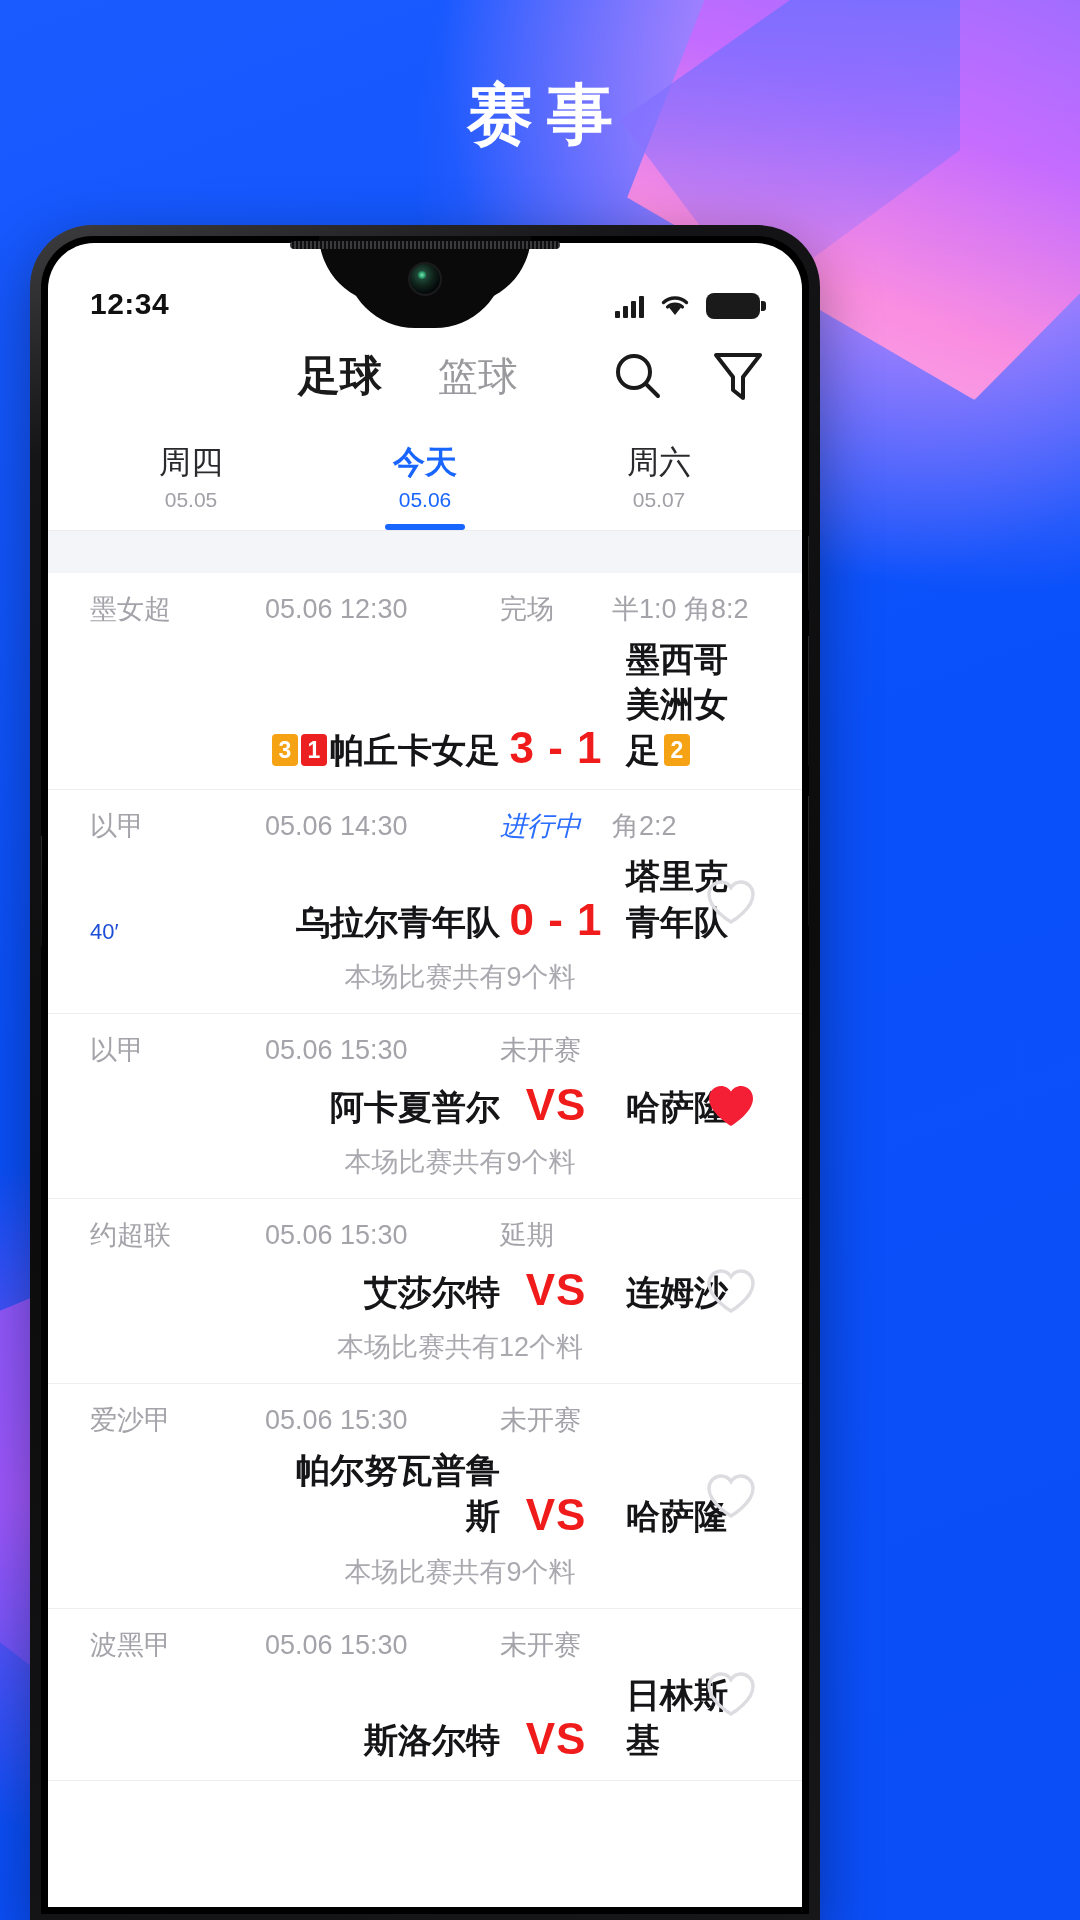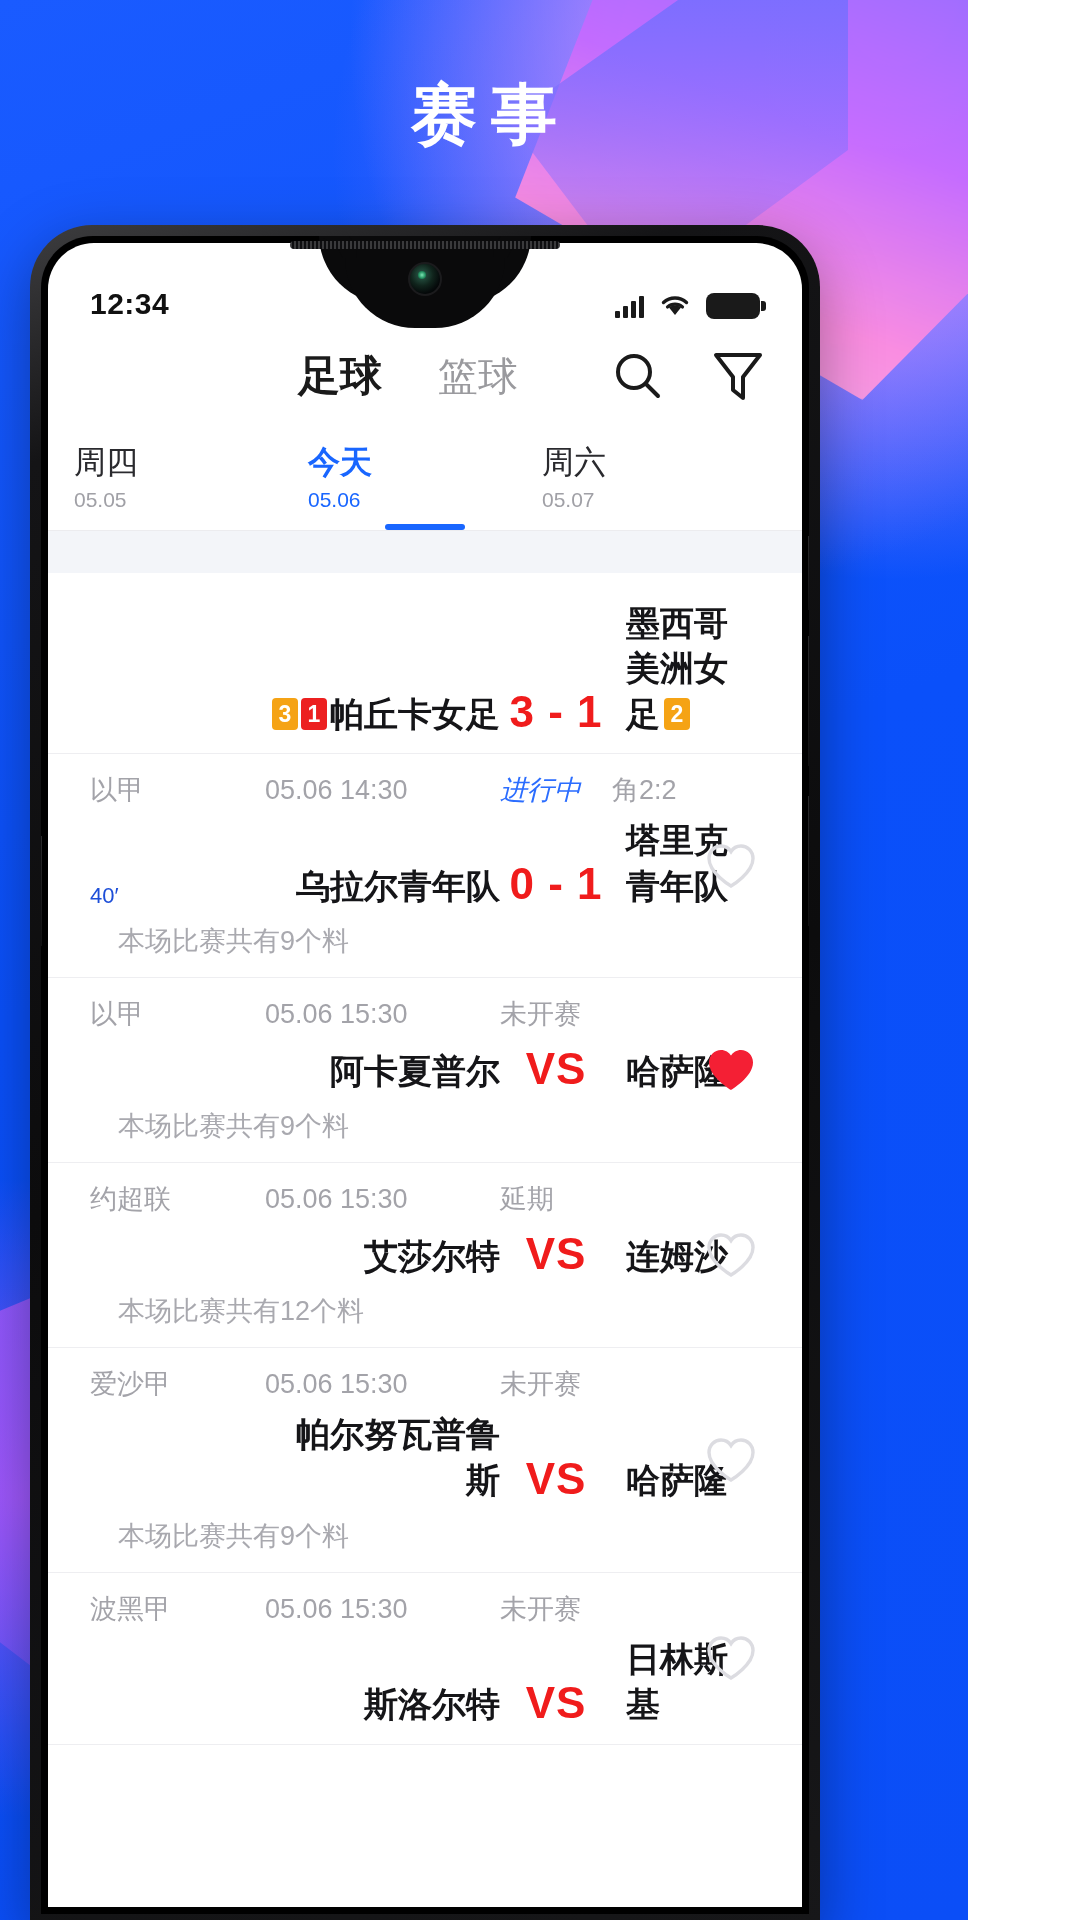--- a/index.html
+++ b/index.html
@@ -5,21 +5,21 @@
   * { box-sizing: border-box; margin: 0; padding: 0; }
   html, body {
     width: 1080px; height: 1920px;
     font-family: "Liberation Sans", "DejaVu Sans", sans-serif;
     overflow: hidden;
   }
 
   
   #page {
     position: relative;
-    width: 968px; height: 1920px;
+    width: 1080px; height: 1920px;
     background: #0a55fa;
     overflow: hidden;
   }
   .bg-gradient {
     position: absolute; inset: 0;
     background:
       radial-gradient(circle at 92% 2%, rgba(255,160,255,.95) 0%, rgba(255,160,255,0) 26%),
       radial-gradient(circle at 78% 8%, rgba(150,120,255,.85) 0%, rgba(150,120,255,0) 22%),
       radial-gradient(circle at 2% 78%, rgba(200,90,255,.65) 0%, rgba(200,90,255,0) 18%),
       linear-gradient(160deg, #1a5bff 0%, #0a50fa 45%, #0b4ef7 100%);
@@ -186,21 +186,21 @@
   }
   .icon-btn { width: 56px; height: 56px; display:flex; align-items:center; justify-content:center; cursor:pointer; }
 
   
   .date-bar {
     display: flex; align-items: flex-start;
     padding: 10px 26px 0 26px;
     border-bottom: 1px solid #ececef;
   }
   .date-tab {
-    flex: 1; padding-bottom: 14px;
+    flex: 1; text-align: center; padding-bottom: 14px;
     position: relative; cursor: pointer;
   }
   .date-tab .dow { font-size: 32px; color: #2a2a2e; line-height: 1.35; }
   .date-tab .dnum { font-size: 21px; color: #a0a0a6; line-height: 1.5; }
   .date-tab.active .dow { color: #1966ff; font-weight: bold; }
   .date-tab.active .dnum { color: #1966ff; }
   .date-tab.active::after {
     content: ""; position: absolute; left: 50%; transform: translateX(-50%);
     bottom: 0; width: 80px; height: 6px; border-radius: 3px; background: #1966ff;
   }
@@ -262,21 +262,21 @@
     border-radius: 4px;
     vertical-align: 4px;
     padding: 0 4px;
     margin-right: 3px;
   }
   .card.yellow { background: #f5a315; }
   .card.red    { background: #ec2020; }
   .card.trail  { margin-right: 0; margin-left: 4px; }
 
   .m-note {
-    text-align: left;
+    text-align: center;
     font-size: 27px; color: #a9a9af;
     padding: 14px 0 2px 0;
     margin-left: 70px;
   }
   .m-fav {
     position: absolute; right: 44px; top: 50%; transform: translateY(-50%);
     width: 54px; height: 54px; cursor: pointer;
   }
 </style>
 </head>
@@ -350,20 +350,26 @@
           <div class="date-tab">
             <div class="dow">周六</div>
             <div class="dnum">05.07</div>
           </div>
         </div>
 
         <div class="list-spacer"></div>
 
         <div id="match-list">
             <div class="match">
+              <div class="m-meta">
+                <span class="m-league">墨女超</span>
+                <span class="m-datetime">05.06 12:30</span>
+                <span class="m-status">完场</span>
+                <span class="m-extra">半1:0 角8:2</span>
+              </div>
               <div class="m-body">
                 <span class="m-minute"></span>
                 <span class="m-home"><span class="card yellow">3</span><span class="card red">1</span>帕丘卡女足</span>
                 <span class="m-score">3 - 1</span>
                 <span class="m-away">墨西哥美洲女足<span class="card yellow trail">2</span></span>
               </div>
             </div>
             <div class="match">
               <div class="m-meta">
                 <span class="m-league">以甲</span>

